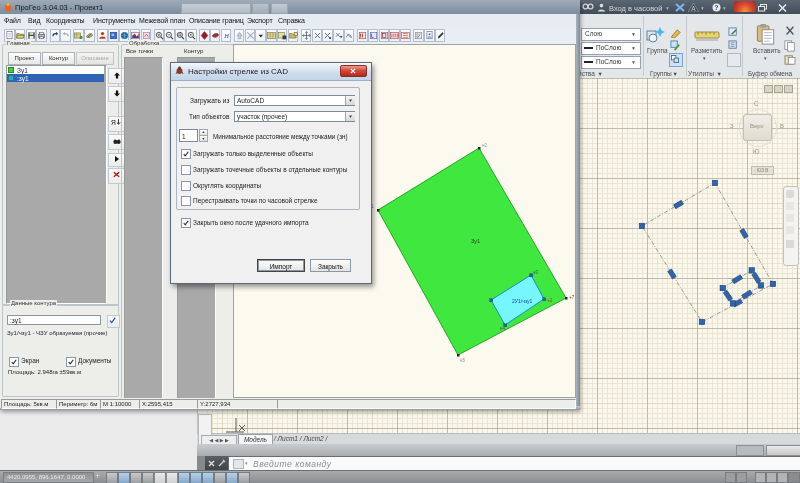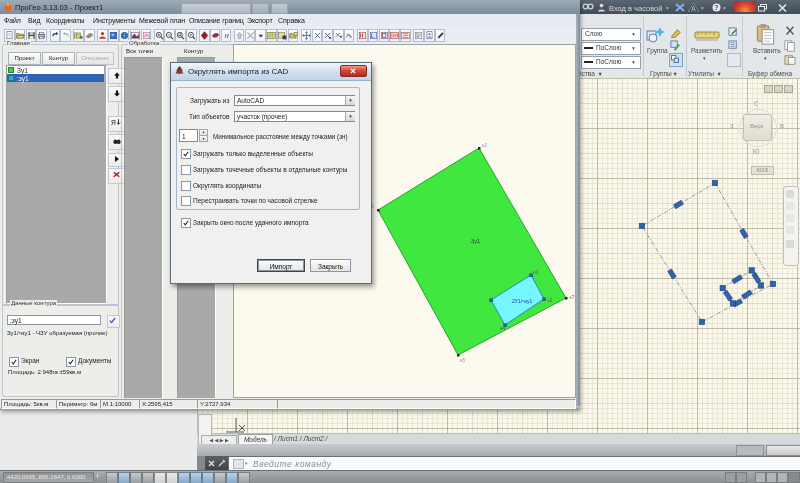--- a/index.html
+++ b/index.html
@@ -233,21 +233,21 @@
 
 <div class="abs" style="left:0;top:0;width:580px;height:410px;background:#ededea;box-shadow:1px 2px 4px rgba(0,0,0,.35);border-left:1px solid #9aa5b0;box-sizing:border-box;"></div>
 <div class="abs" style="left:576px;top:0;width:4px;height:410px;background:linear-gradient(90deg,#aab4be,#7e8a96);"></div>
 <div class="abs" style="left:0;top:406px;width:580px;height:4px;background:linear-gradient(#c2cad2,#8a96a2);"></div>
 
 <div class="abs" style="left:0;top:0;width:580px;height:14px;background:linear-gradient(#9fabb7,#7c8da0);"></div>
 <svg class="abs" style="left:3px;top:2px;" width="10" height="10" viewBox="0 0 10 10">
       <circle cx="5" cy="6" r="3.4" fill="#e86820"></circle>
       <path d="M5 0C6 2 7 2.5 6 4H4C3 2.5 4 2 5 0z" fill="#f8a840"></path>
     </svg>
-<div class="abs" style="left:15px;top:3px;font-size:7.5px;color:#16181c;">ПроГео 3.13.03 - Проект1</div>
+<div class="abs" style="left:15px;top:3px;font-size:7.5px;color:#16181c;">ПроГео 3.04.03 - Проект1</div>
 <div class="abs" style="left:181px;top:2.5px;width:68px;height:9px;background:linear-gradient(#c6cdd5,#b0bac5);border:1px solid #9aa5b0;"></div>
 <div class="abs" style="left:252px;top:2.5px;width:15px;height:9px;background:linear-gradient(#bac3cd,#a2aeba);border:1px solid #9aa5b0;"></div>
 <div class="abs" style="left:271px;top:2.5px;width:15px;height:9px;background:linear-gradient(#c2cad3,#aab5c1);border:1px solid #9aa5b0;"></div>
 
 <div class="abs" style="left:0;top:14px;width:576px;height:13px;background:#e7ecf3;border-bottom:1px solid #d0d8e2;"></div>
 <div class="abs" style="left:4px;top:17px;font-size:7px;letter-spacing:-0.1px;color:#111;">Файл</div>
 <div class="abs" style="left:28px;top:17px;font-size:7px;letter-spacing:-0.1px;color:#111;">Вид</div>
 <div class="abs" style="left:46px;top:17px;font-size:7px;letter-spacing:-0.1px;color:#111;">Координаты</div>
 <div class="abs" style="left:93px;top:17px;font-size:7px;letter-spacing:-0.1px;color:#111;">Инструменты</div>
 <div class="abs" style="left:139px;top:17px;font-size:7px;letter-spacing:-0.1px;color:#111;">Межевой план</div>
@@ -601,21 +601,21 @@
 <div class="abs sunken" style="left:197px;top:399px;width:77px;height:8px;font-size:6px;color:#222;line-height:8px;padding-left:2px;background:#ededea;">Y:2727,934</div>
 <div class="abs sunken" style="left:277px;top:399px;width:297px;height:8px;background:#ededea;"></div>
 
 <div class="abs" style="left:170px;top:62px;width:202px;height:222px;background:#f0f0f0;border:1px solid #5a6a7a;box-shadow:2px 3px 5px rgba(0,0,0,.4);box-sizing:border-box;"></div>
 <div class="abs" style="left:171px;top:63px;width:200px;height:17px;background:linear-gradient(#f2f7fc,#cfdded 60%,#c2d4e8);border-bottom:1px solid #9ab0c8;"></div>
 <svg class="abs" style="left:175px;top:66px;" width="9" height="10" viewBox="0 0 9 10">
       <circle cx="4.5" cy="5" r="3" fill="#8a3a2a"></circle>
       <circle cx="4.5" cy="2" r="1.4" fill="#6a2a1a"></circle>
       <path d="M1 8l1-2M8 8L7 6" stroke="#6a2a1a" stroke-width="0.8"></path>
     </svg>
-<div class="abs" style="left:188px;top:67px;font-size:8px;color:#1a1a1a;">Округлять импорта из CAD</div>
+<div class="abs" style="left:188px;top:67px;font-size:8px;color:#1a1a1a;">Настройки стрелке из CAD</div>
 <div class="abs" style="left:340px;top:65px;width:25px;height:10px;background:linear-gradient(#f09a8a,#d44a3a 45%,#b02a20);border:1px solid #8a2a22;border-radius:2px;"></div>
 <svg class="abs" style="left:349.5px;top:67.5px;" width="6" height="6" viewBox="0 0 7 7">
       <path d="M1 1l5 5M6 1L1 6" stroke="#fff" stroke-width="1.5"></path>
     </svg>
 
 <div class="abs gbox" style="left:176px;top:87px;width:182px;height:121px;border-color:#aab6c2;"></div>
 
 <div class="abs" style="left:190px;top:97px;font-size:6.5px;color:#222;">Загружать из</div>
 <div class="abs" style="left:234px;top:95px;width:121px;height:11px;background:#fff;border:1px solid #7a8aa0;box-sizing:border-box;"></div>
 <div class="abs" style="left:237px;top:97px;font-size:6.5px;color:#222;">AutoCAD</div>

